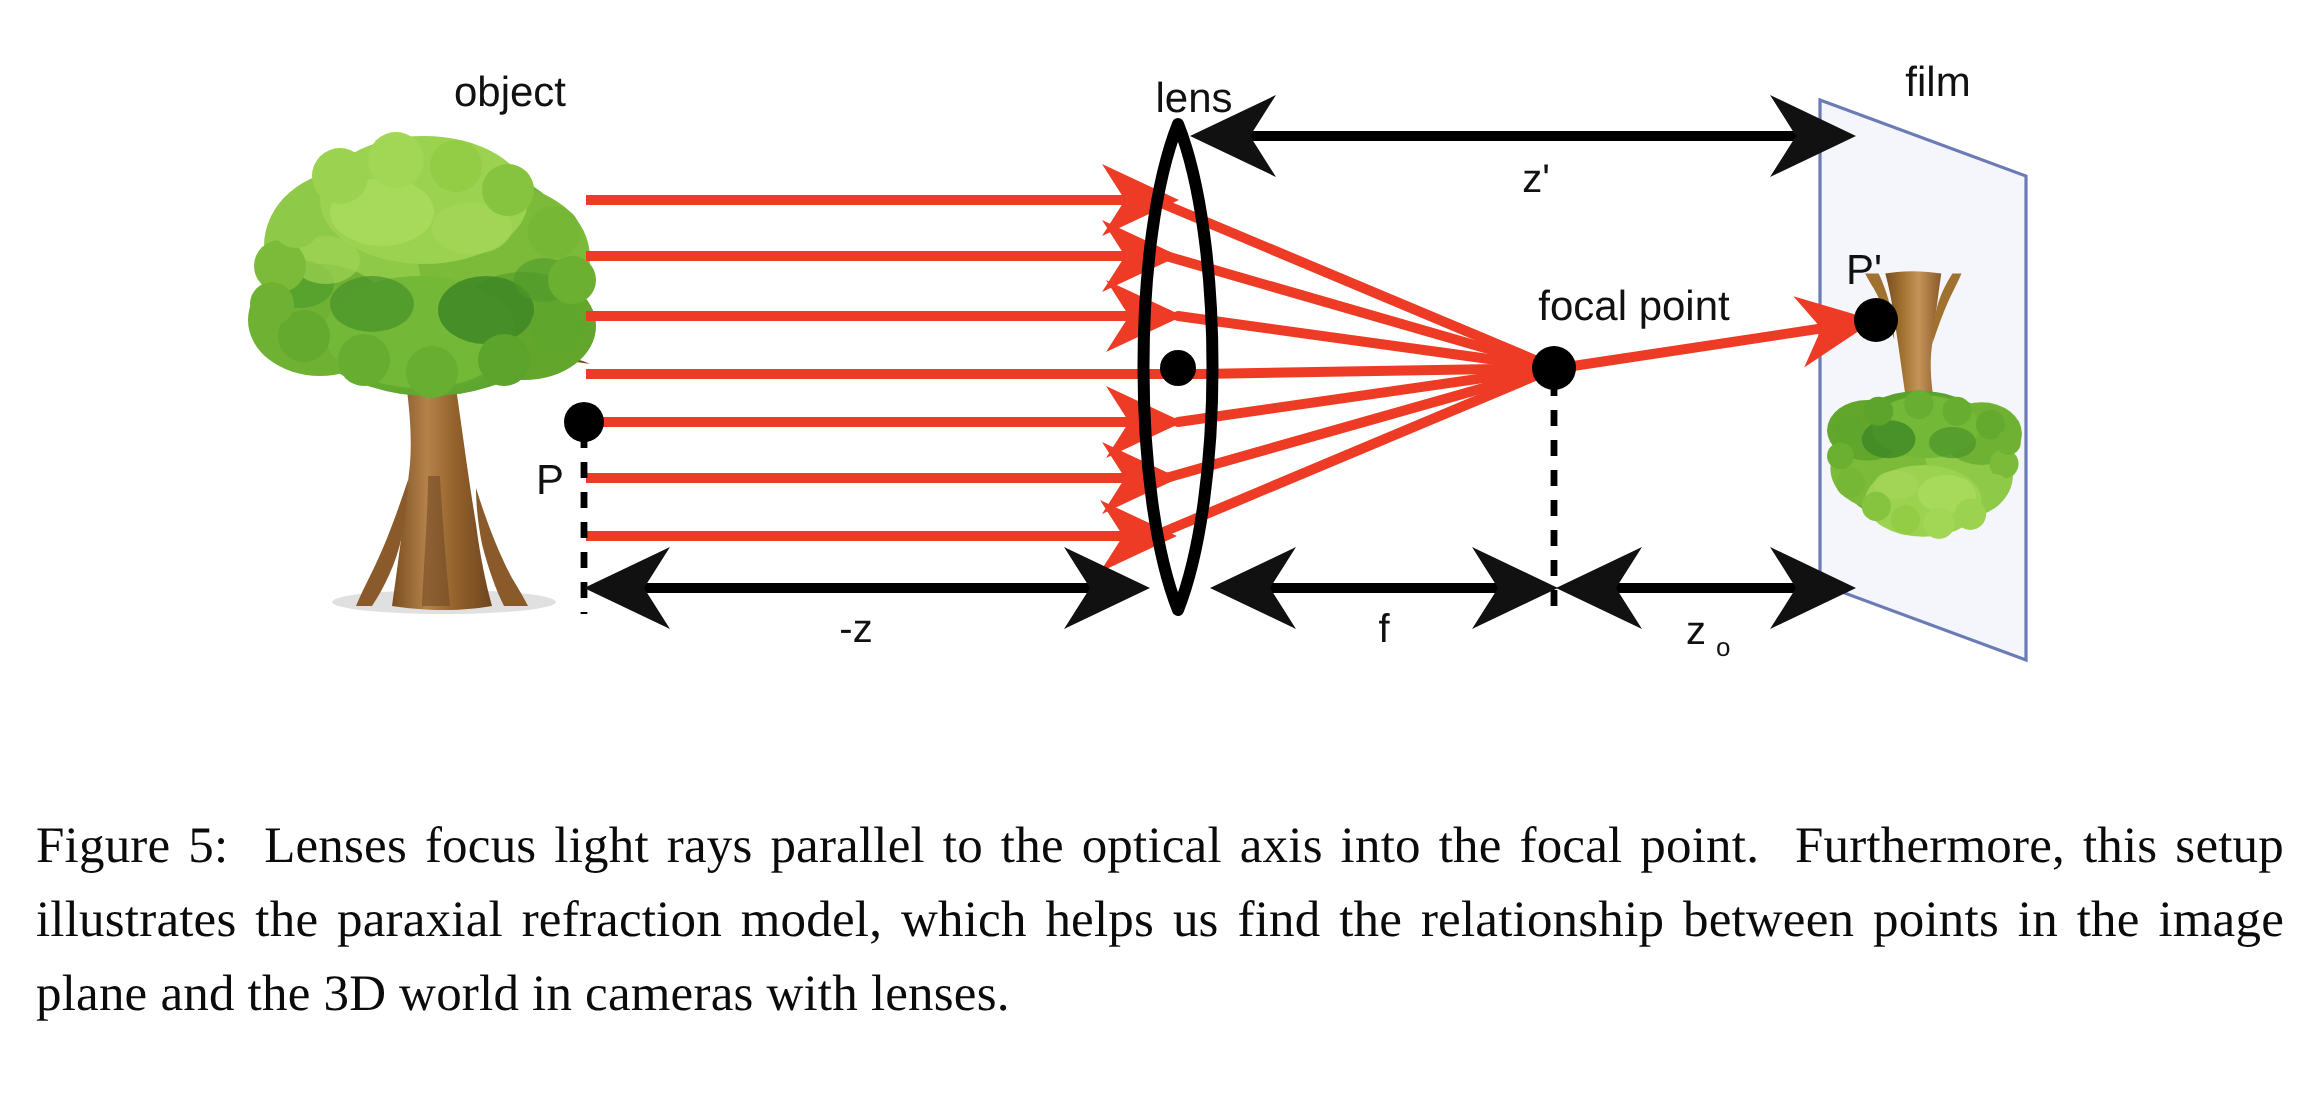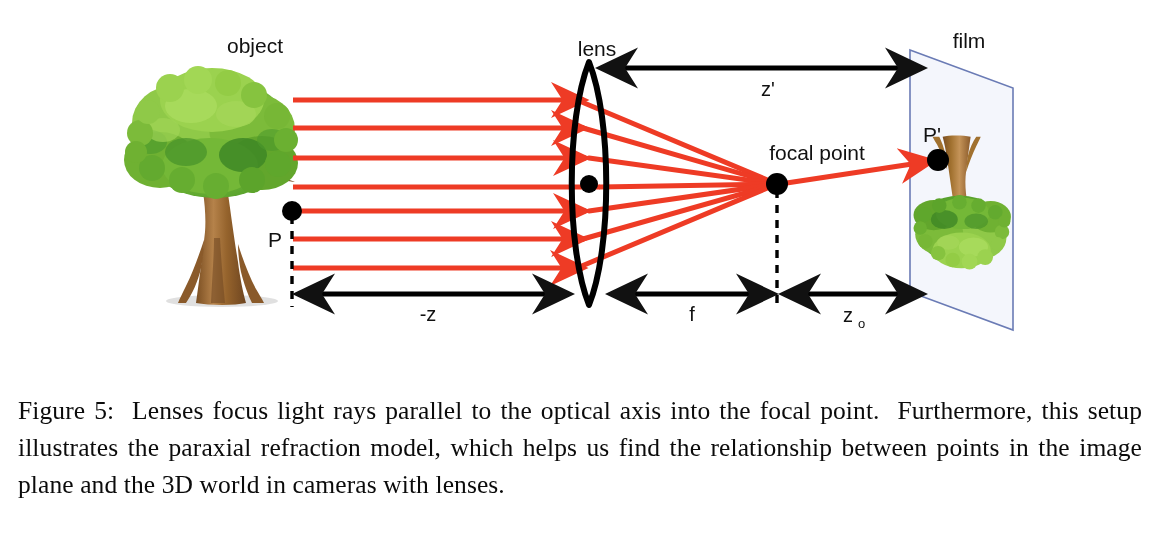--- a/index.html
+++ b/index.html
@@ -4,21 +4,21 @@
 <style>
   html,body{margin:0;padding:0;}
   body{
     width:1160px;height:553px;background:#ffffff;
     font-family:"Liberation Sans",sans-serif;
     overflow:hidden;position:relative;
   }
   #figure-root{position:absolute;left:0;top:0;width:1160px;height:553px;}
   .diagram-svg{position:absolute;left:0;top:0;width:1160px;height:370px;}
   .caption{
-    position:absolute;left:18px;top:392px;width:1124px;
+    position:absolute;left:18px;top:404px;width:1124px;
     font-family:"Liberation Serif",serif;
     font-size:25.5px;line-height:37px;color:#0b0b0b;
     text-align:justify;text-align-last:left;
     letter-spacing:0.1px;
   }
   .caption span{white-space:pre-wrap;}
   text{font-family:"Liberation Sans",sans-serif;}
   .lbl{font-size:21px;fill:#111111;}
   .lbl-sm{font-size:20px;fill:#111111;}
   .lbl-sub{font-size:13px;fill:#111111;}

